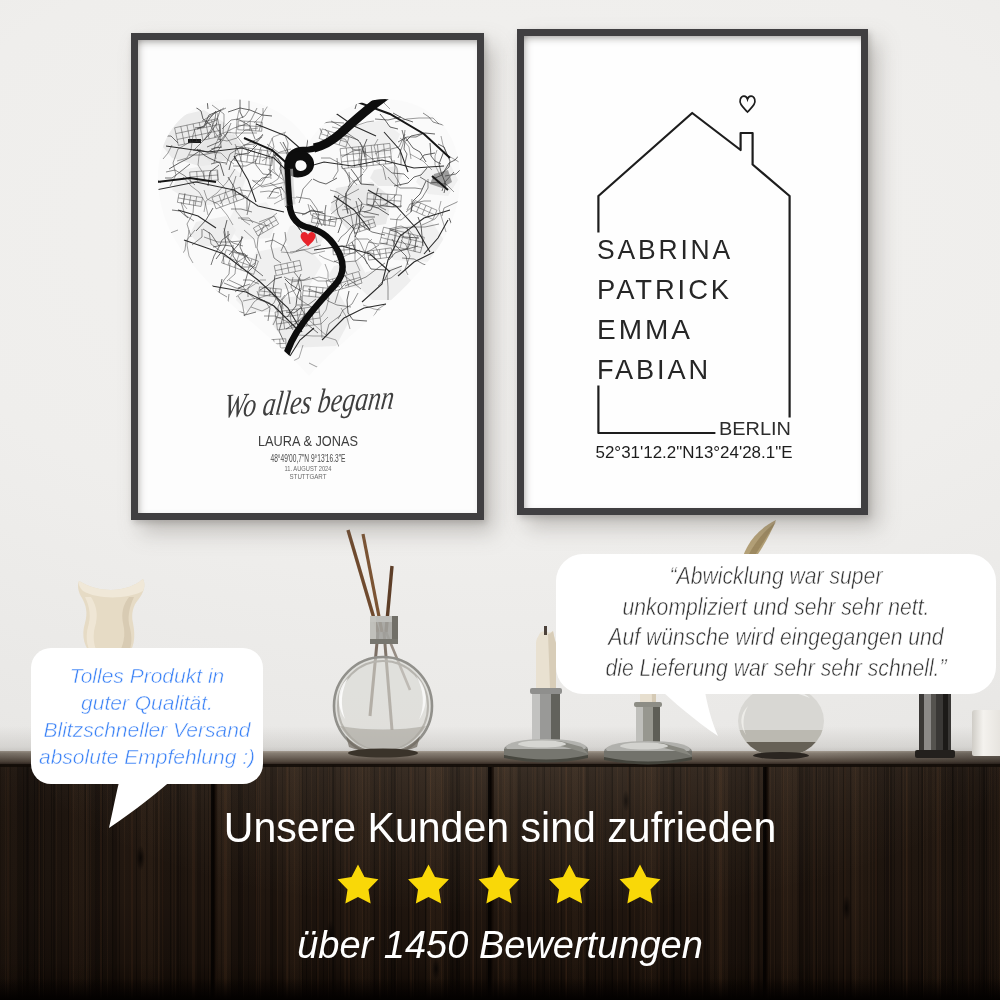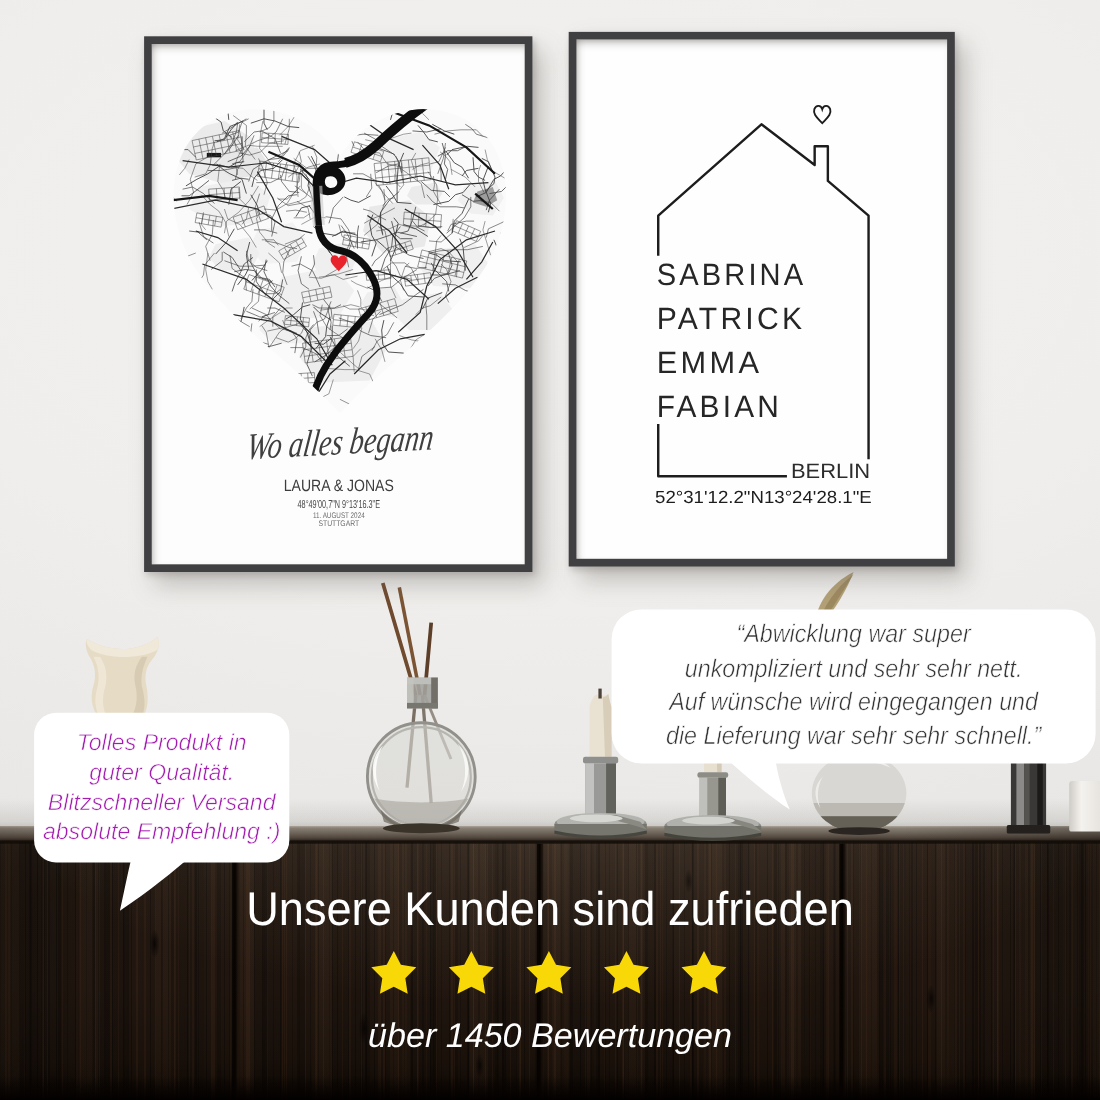--- a/index.html
+++ b/index.html
@@ -725,21 +725,21 @@
 
   <text x="170" y="421.5" text-anchor="middle" font-family="Liberation Sans" font-size="16" fill="#1d1d1d" stroke="#fefefe" stroke-width="0.7" paint-order="stroke" textLength="197" lengthAdjust="spacingAndGlyphs">52°31'12.2"N13°24'28.1"E</text>
 </svg>
 
 <div class="abs" style="left:31px;top:648px;width:232px;height:136px;background:#ffffff;border-radius:20px;"></div>
 
 <svg class="abs" style="left:100px;top:778px;" width="80" height="52" viewBox="0 0 80 52">
   <path d="M 20 0 L 74 0 C 58 14 36 32 9 50 C 13 32 16 16 20 0 Z" fill="#ffffff"></path>
 </svg>
 
-<div class="abs" style="left:31px;top:662px;width:232px;text-align:center;font-style:italic;font-size:21px;line-height:27px;color:#a21caf;-webkit-text-stroke:0.5px #ffffff;">Tolles Produkt in<br>guter Qualität.<br>Blitzschneller Versand<br>absolute Empfehlung :)</div>
+<div class="abs" style="left:31px;top:662px;width:232px;text-align:center;font-style:italic;font-size:21px;line-height:27px;color:#3b82f6;-webkit-text-stroke:0.5px #ffffff;">Tolles Produkt in<br>guter Qualität.<br>Blitzschneller Versand<br>absolute Empfehlung :)</div>
 
 <div class="abs" style="left:556px;top:554px;width:440px;height:140px;background:#ffffff;border-radius:27px;"></div>
 
 <svg class="abs" style="left:650px;top:686px;" width="80" height="54" viewBox="0 0 80 54">
   <path d="M 6 0 L 54 0 C 57 18 61 34 68 50 C 44 34 24 16 6 0 Z" fill="#ffffff"></path>
 </svg>
 
 <div class="abs" style="left:556px;top:561px;width:440px;text-align:center;font-style:italic;font-size:23px;line-height:30.5px;color:#333333;-webkit-text-stroke:0.5px #ffffff;transform:scaleX(0.92);">“Abwicklung war super<br>unkompliziert und sehr sehr nett.<br>Auf wünsche wird eingegangen und<br>die Lieferung war sehr sehr schnell.”</div>
 
 <div class="abs" style="left:0;top:803px;width:1000px;text-align:center;color:#ffffff;font-size:43px;letter-spacing:0px;transform:scaleX(0.955);">Unsere Kunden sind zufrieden</div>
@@ -747,13 +747,13 @@
 <svg class="abs" style="left:334px;top:862px;" width="330" height="48" viewBox="0 0 330 48">
   <g fill="#f9d808">
     <path id="st" d="M 24 2.5 L 30.47 15.1 L 44.45 17.36 L 34.46 27.4 L 36.64 41.4 L 24 35 L 11.36 41.4 L 13.54 27.4 L 3.55 17.36 L 17.53 15.1 Z"></path>
     <use href="#st" x="70.5"></use>
     <use href="#st" x="141"></use>
     <use href="#st" x="211.5"></use>
     <use href="#st" x="282"></use>
   </g>
 </svg>
 
-<div class="abs" style="left:0;top:924px;width:1000px;text-align:center;color:#ffffff;font-style:italic;font-size:31px;letter-spacing:0px;">über 1450 Bewertungen</div>
+<div class="abs" style="left:0;top:924px;width:1000px;text-align:center;color:#ffffff;font-style:italic;font-size:38px;letter-spacing:0px;">über 1450 Bewertungen</div>
 
 </body></html>

